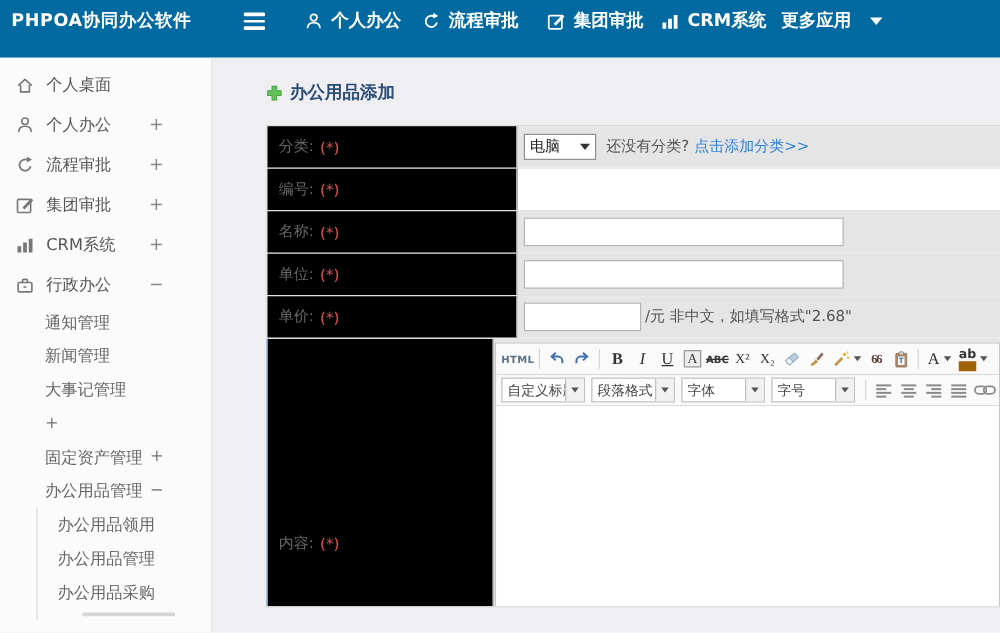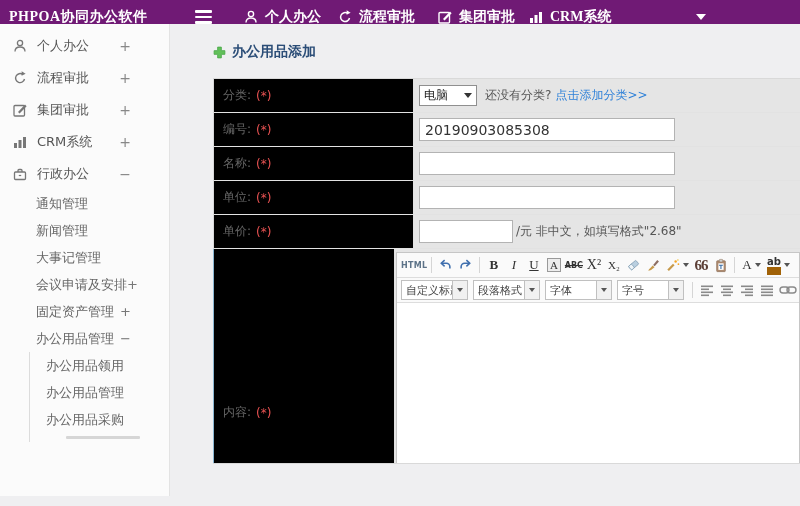--- a/index.html
+++ b/index.html
@@ -1,20 +1,20 @@
 <!DOCTYPE html>
 <html><head>
 <meta charset="utf-8">
 <style>
   * { margin:0; padding:0; box-sizing:border-box; }
   html,body { width:800px; height:506px; overflow:hidden;
     font-family:"DejaVu Sans","Liberation Sans",sans-serif; background:#efeff1; }
 
   
-  .topbar { position:relative; height:24px; background:#701a75; color:#fff;font-family:Liberation Serif, serif; }
+  .topbar { position:relative; height:46px; background:#0369a1; color:#fff; }
   .topbar .logo { position:absolute; left:9px; top:8px; font-size:14px; font-weight:bold; letter-spacing:.5px; }
   .hamburger { position:absolute; left:195px; top:10px; width:17px; cursor:pointer; }
   .hamburger span { display:block; height:2.5px; background:#fff; margin-bottom:3px; border-radius:1px; }
   .nav-item { position:absolute; top:0; height:34px; display:flex; align-items:center; gap:6px;
     font-size:14px; font-weight:600; cursor:pointer; }
   .nav-item svg { display:block; }
   .caret-down { width:0; height:0; border-left:5px solid transparent; border-right:5px solid transparent;
     border-top:6px solid #fff; }
 
   
@@ -70,21 +70,21 @@
   .ed-toolbar { display:flex; align-items:center; height:25px; background:#fafafa;
     border-bottom:1px solid #ddd; padding-left:4px; gap:1px; }
   .ed-btn { min-width:19px; height:20px; display:flex; align-items:center; justify-content:center;
     cursor:pointer; color:#333; border-radius:2px; }
   .serif { font-family:"Liberation Serif","DejaVu Serif",serif; font-size:13px; }
   .ed-sep { width:1px; height:16px; background:#d5d5d5; margin:0 3px; }
   .ed-html { font-size:8px; font-weight:bold; color:#5d7388; letter-spacing:.3px; }
   .boxed-a { font-size:11px; border:1px solid #999; background:#ededed; padding:0 2px; line-height:12px;
     font-family:"Liberation Serif","DejaVu Serif",serif; }
   .strike { font-size:8px; font-weight:bold; text-decoration:line-through; }
-  .quote66 { font-family:"Liberation Serif","DejaVu Serif",serif; font-weight:bold; font-size:15px;
+  .quote66 { font-family:"Liberation Serif","DejaVu Serif",serif; font-weight:bold; font-size:10px;
     color:#5d4037; letter-spacing:-1px; }
   .mini-caret { width:0; height:0; border-left:3.5px solid transparent; border-right:3.5px solid transparent;
     border-top:4px solid #555; margin-left:3px; }
   .hilite-ab { font-size:10px; font-weight:bold; border-bottom:8px solid #a16207; line-height:11px; }
   .ed-select { display:flex; align-items:center; height:20px; border:1px solid #c0c0c0; background:#fff;
     margin-right:4px; cursor:pointer; }
   .ed-select .txt { width:50px; padding:0 4px; font-size:11px; color:#444; white-space:nowrap; overflow:hidden; }
   .ed-select .btn { width:15px; height:100%; border-left:1px solid #c0c0c0; background:#f1f1f1;
     display:flex; align-items:center; justify-content:center; }
   .ed-body { height:160px; background:#fff; cursor:text; }
@@ -122,29 +122,39 @@
     <span>集团审批</span>
   </div>
   <div class="nav-item" style="left:528px;">
     <svg class="s-icon" width="15" height="15" viewBox="0 0 16 16">
         <rect x="2" y="9" width="3" height="5" fill="#fff"></rect>
         <rect x="6.5" y="6" width="3" height="8" fill="#fff"></rect>
         <rect x="11" y="3" width="3" height="11" fill="#fff"></rect>
       </svg>
     <span>CRM系统</span>
   </div>
+  <div class="nav-item" style="left:625px;">
+    <span>更多应用</span>
+  </div>
   <div class="nav-item" style="left:696px;">
     <span class="caret-down"></span>
   </div>
 </div>
 
 <div class="content">
 
   <div class="sidebar">
 
+    <div class="s-item l1">
+      <svg class="s-icon" viewBox="0 0 16 16">
+          <path d="M2.5 8.5 L8 3.5 L13.5 8.5" fill="none" stroke="#777" stroke-width="1.3"></path>
+          <path d="M4.5 8 V13.5 H11.5 V8" fill="none" stroke="#777" stroke-width="1.3"></path>
+        </svg>
+      <span>个人桌面</span>
+    </div>
     <div class="s-item l1">
       <svg class="s-icon" viewBox="0 0 16 16">
           <circle cx="8" cy="5" r="2.6" fill="none" stroke="#777" stroke-width="1.3"></circle>
           <path d="M3 13.5 c0-3 2.2-4.5 5-4.5 s5 1.5 5 4.5" fill="none" stroke="#777" stroke-width="1.3"></path>
         </svg>
       <span>个人办公</span>
       <span class="toggle">+</span>
     </div>
     <div class="s-item l1">
       <svg class="s-icon" viewBox="0 0 16 16">
@@ -184,21 +194,20 @@
     <div class="s-item l2">
       <span>通知管理</span>
     </div>
     <div class="s-item l2">
       <span>新闻管理</span>
     </div>
     <div class="s-item l2">
       <span>大事记管理</span>
     </div>
     <div class="s-item l2">
-      <span>会议申请及安排</span>
       <span class="toggle">+</span>
     </div>
     <div class="s-item l2">
       <span>固定资产管理</span>
       <span class="toggle gap6">+</span>
     </div>
     <div class="s-item l2">
       <span>办公用品管理</span>
       <span class="toggle gap6">−</span>
     </div>
@@ -243,23 +252,20 @@
           <span class="hint">还没有分类?</span>
           <span class="link">点击添加分类&gt;&gt;</span>
         </div>
       </div>
 
       <div class="frow">
         <div class="fl">
           <span>编号:</span>
           <span class="req">(*)</span>
         </div>
-        <div class="fv">
-          <input class="txt-input w-big" value="20190903085308" style="">
-        </div>
       </div>
 
       <div class="frow">
         <div class="fl">
           <span>名称:</span>
           <span class="req">(*)</span>
         </div>
         <div class="fv">
           <input class="txt-input w-big" value="" style="">
         </div>
@@ -315,21 +321,21 @@
                   </svg>
               </div>
               <div class="ed-sep"></div>
               <div class="ed-btn serif" style="font-weight:bold;">B</div>
               <div class="ed-btn serif" style="font-style:italic;">I</div>
               <div class="ed-btn serif" style="text-decoration:underline;">U</div>
               <div class="ed-btn">
                   <span class="boxed-a">A</span>
                 </div>
               <div class="ed-btn strike">ABC</div>
-              <div class="ed-btn serif" style="font-size:14px;">X²</div>
+              <div class="ed-btn serif" style="font-size:11px;">X²</div>
               <div class="ed-btn serif" style="font-size:11px;">X₂</div>
               <div class="ed-btn">
                 <svg width="15" height="14" viewBox="0 0 16 16">
                     <g transform="rotate(-40 8 8)">
                       <rect x="2.5" y="5.5" width="11" height="5.5" rx="1" fill="#b9cfe0" stroke="#7d9ab1" stroke-width="0.8"></rect>
                       <rect x="2.5" y="5.5" width="4.5" height="5.5" rx="1" fill="#eef4f8" stroke="#7d9ab1" stroke-width="0.8"></rect>
                     </g>
                   </svg>
               </div>
               <div class="ed-btn">

